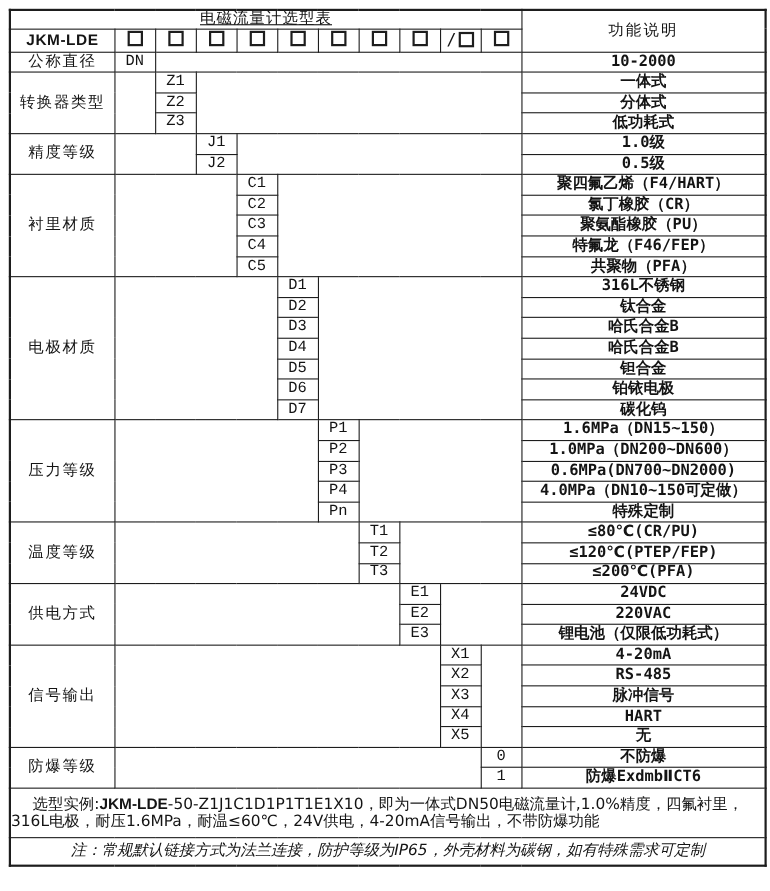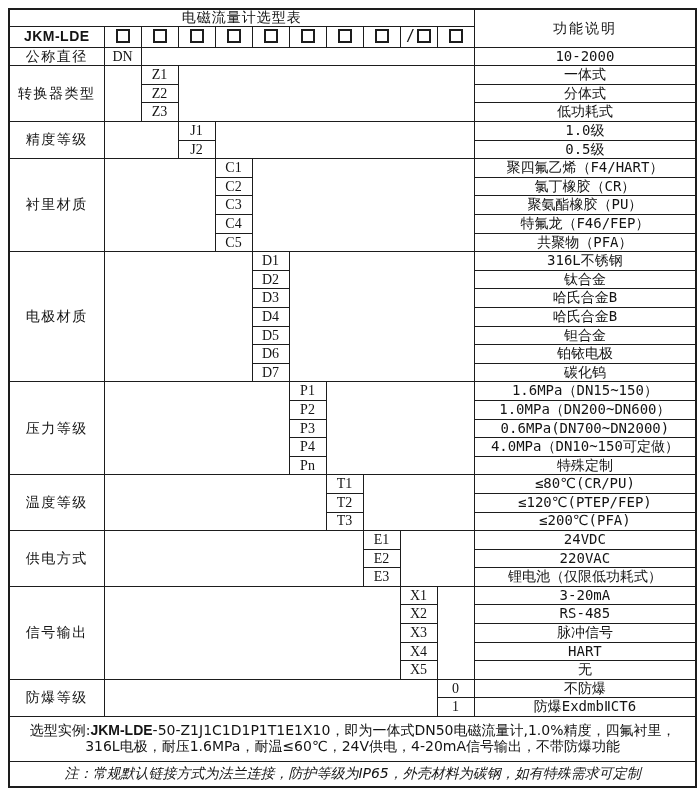--- a/index.html
+++ b/index.html
@@ -33,48 +33,50 @@
   }
   tr.r-body   { height: 18.6px; }
   tr.r-title  { height: 17px; }
   tr.r-model  { height: 21px; }
   tr.r-example{ height: 45px; padding-left: 16px; }
   tr.r-note   { height: 25px; }
 
   td.title-cell {
     font-size: 15px;
     letter-spacing: 1px;
+    text-decoration: underline;
   }
   td.func-header {
     font-size: 15px;
     letter-spacing: 2px;
   }
   td.brand-cell {
     text-align: left;
     padding-left: 10px;
     font-family: "Liberation Sans", sans-serif;
     font-weight: bold;
     font-size: 15px;
     letter-spacing: 0.5px;
   }
   td.lbl {
     font-size: 15px;
     letter-spacing: 1.5px;
   }
   td.code {
-    font-family: Liberation Serif, serif;
+    font-family: Liberation Mono, monospace;
     font-size: 13.5px;
   }
   td.code-dn {
     text-align: left;
     padding-left: 3px;
   }
   td.desc {
     font-family: "DejaVu Sans Mono", "DejaVu Sans", monospace;
     font-size: 13.5px;
+    font-weight: bold;
   }
   span.cb {
     display: inline-block;
     width: 10px;
     height: 10px;
     border: 2px solid #1d1d1d;
     vertical-align: middle;
     margin-top: -2px;
     background: #ffffff;
   }
@@ -84,21 +86,21 @@
     margin-right: 2px;
     vertical-align: middle;
   }
   td.example-cell {
     text-align: left;
     white-space: normal;
     padding: 2px 3px 2px 3px;
     font-size: 14px;
     line-height: 1.45;
   }
-  .ex-line2 { text-align: center; }
+  .ex-line2 { text-align: left; }
   .ex-brand {
     font-family: "Liberation Sans", sans-serif;
     font-weight: bold;
   }
   td.note-cell {
     text-align: left;
     padding: 2px 3px 3px 3px;
     font-size: 14px;
     font-style: italic;
   }
@@ -288,21 +290,21 @@
   <tr class="r-body">
     <td class="code">E3</td>
     <td class="desc">锂电池（仅限低功耗式）</td>
   </tr>
 
   <tr class="r-body">
     <td rowspan="5" class="lbl">信号输出</td>
     <td colspan="8" rowspan="5"></td>
     <td class="code">X1</td>
     <td rowspan="5"></td>
-    <td class="desc">3-20mA</td>
+    <td class="desc">4-20mA</td>
   </tr>
   <tr class="r-body">
     <td class="code">X2</td>
     <td class="desc">RS-485</td>
   </tr>
   <tr class="r-body">
     <td class="code">X3</td>
     <td class="desc">脉冲信号</td>
   </tr>
   <tr class="r-body">

